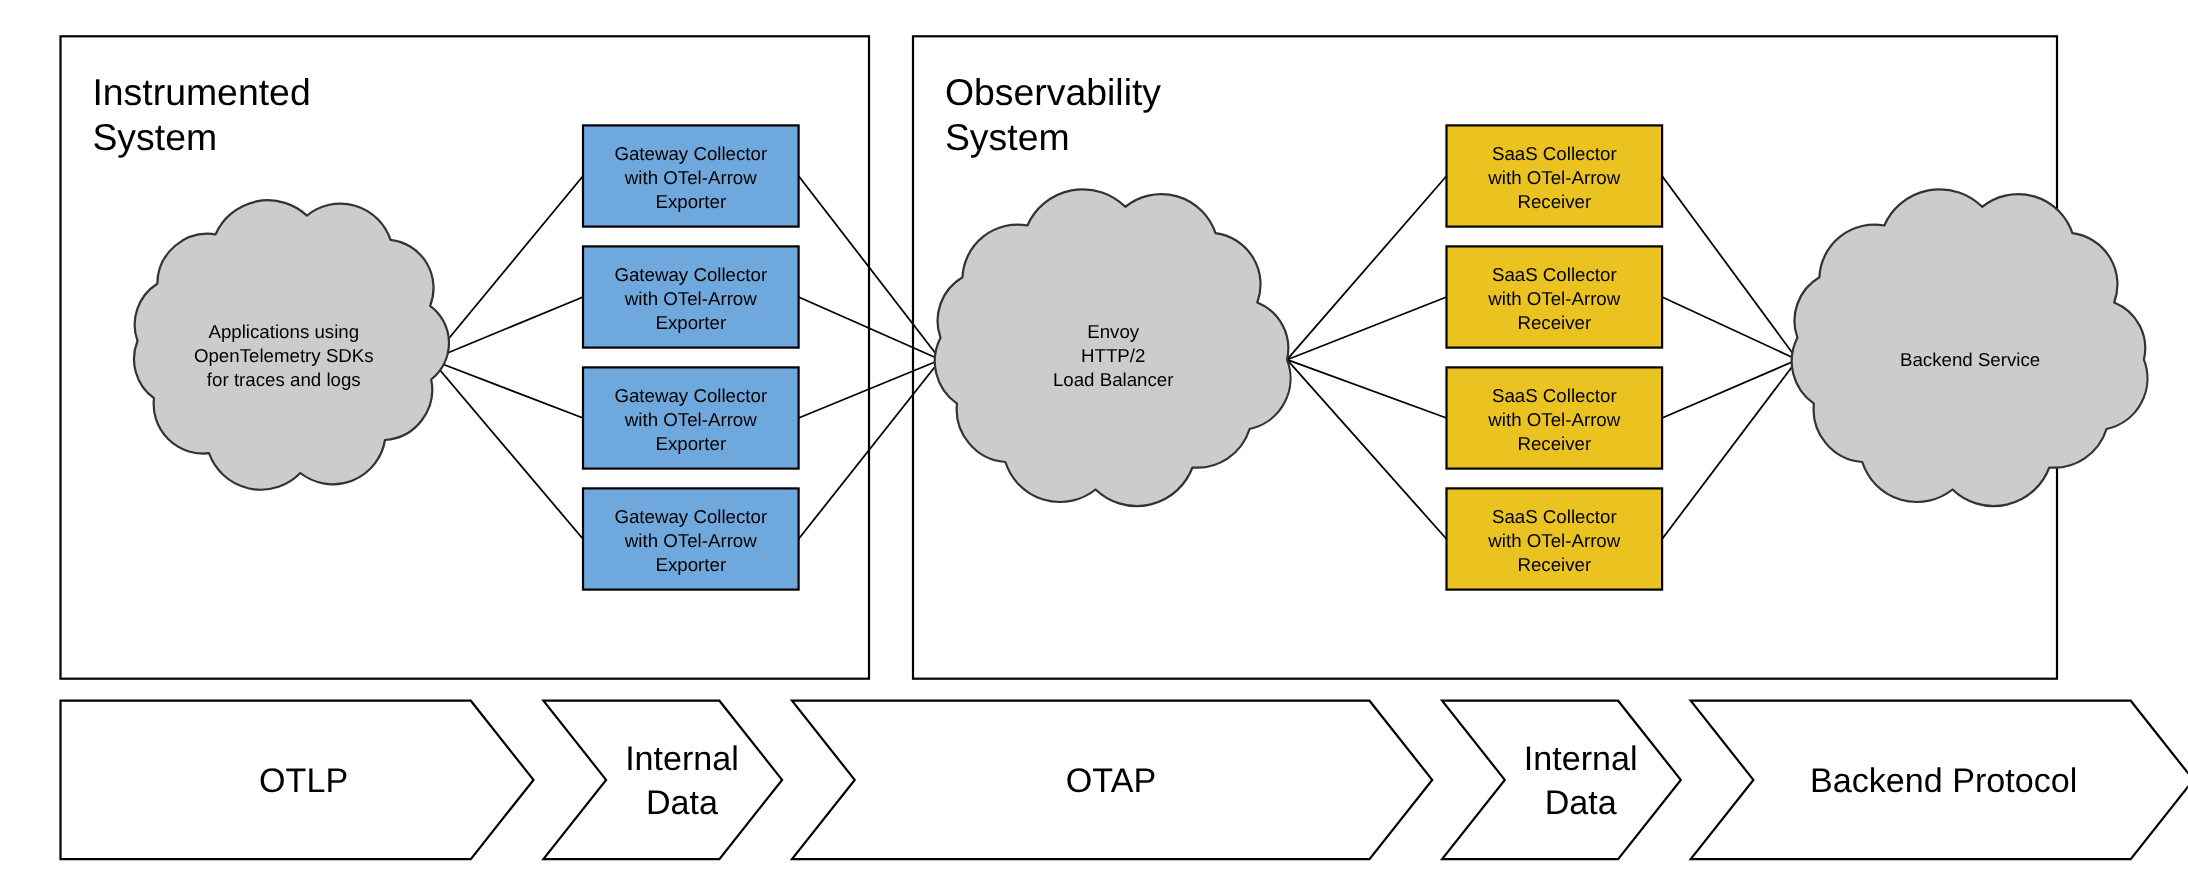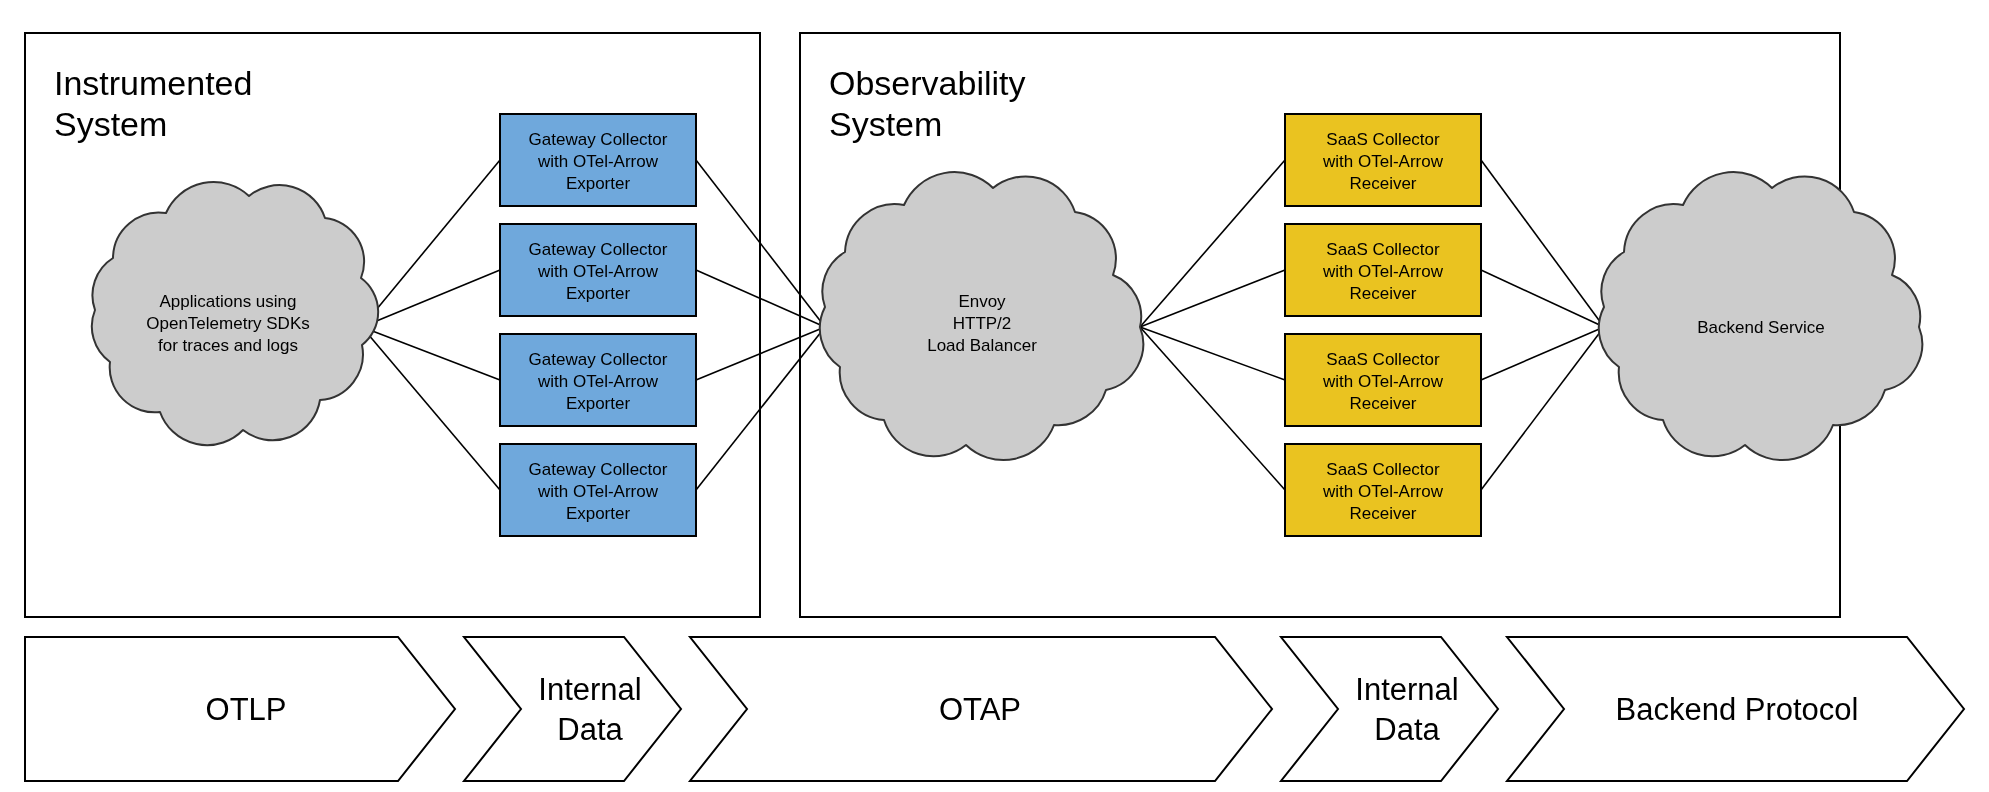--- a/index.html
+++ b/index.html
@@ -10,20 +10,21 @@
   body {
     width: 1989px;
     height: 792px;
     font-family: "Liberation Sans", sans-serif;
     overflow: hidden;
   }
   #diagram-root {
     position: relative;
     width: 1899px;
     height: 792px;
+    padding-left: 30px;
   }
   svg#diagram {
     display: block;
     width: 1989px;
     height: 792px;
   }
   .container-box {
     fill: #ffffff;
     stroke: #000000;
     stroke-width: 2;

